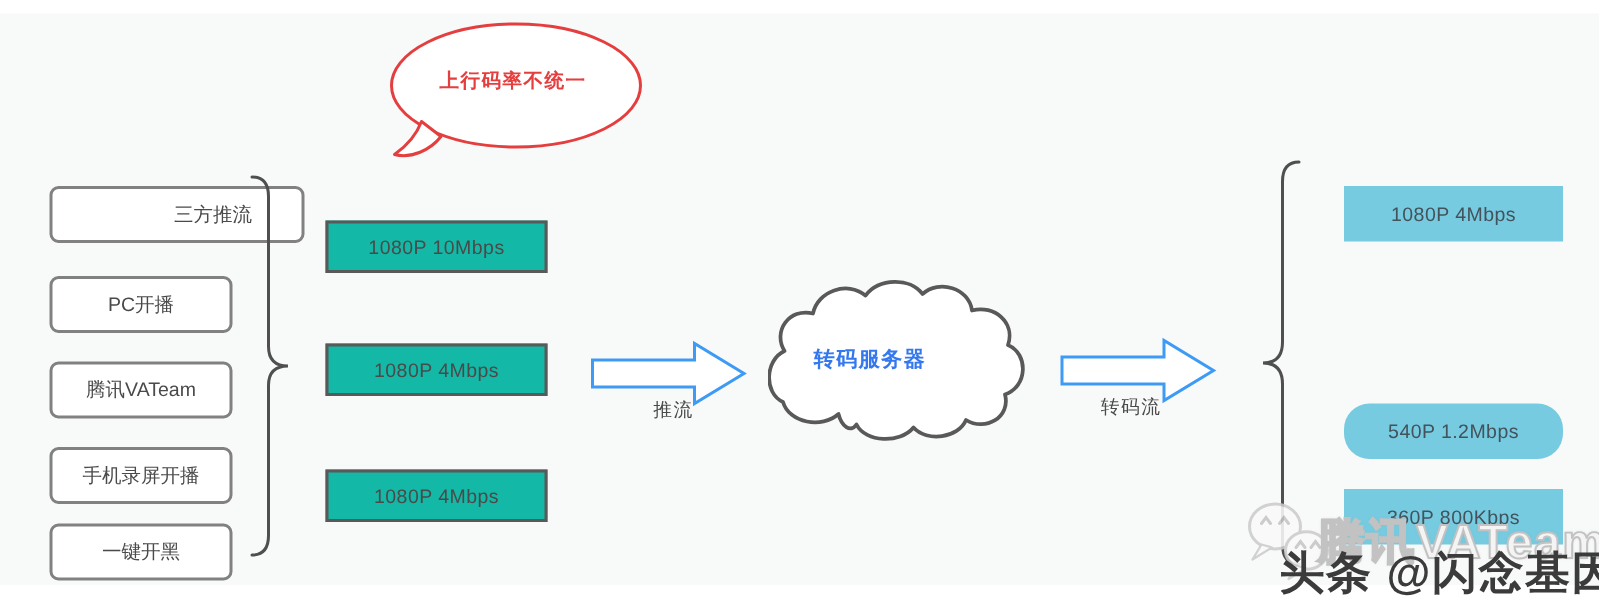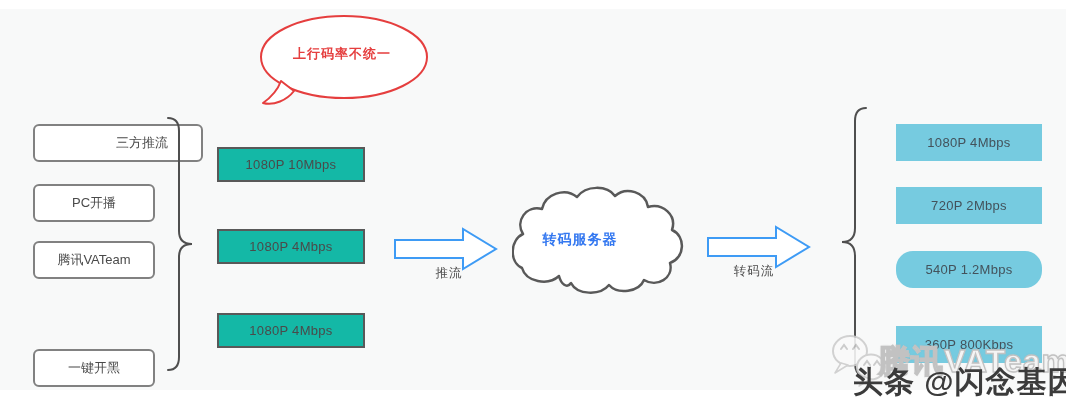--- a/index.html
+++ b/index.html
@@ -68,20 +68,21 @@
 
   <svg class="abs" style="left:256px;top:13px;" width="172" height="96" viewBox="0 0 172 96">
     <ellipse cx="88" cy="44" rx="83" ry="41" fill="#ffffff" stroke-width="2" stroke="#e53e3e"></ellipse>
     <path d="M 38,78 C 31,87 18,93 7,90 C 17,83 22,76 25,68 Z" fill="#ffffff" stroke-width="2" stroke-linejoin="round" stroke="#e53e3e"></path>
   </svg>
   <div class="bubble-text abs" style="left:256px;top:13px;">上行码率不统一</div>
 
   <div class="src-box abs" style="left:33px;top:124px;padding-left:48px;">三方推流</div>
   <div class="src-box abs" style="left:33px;top:184px;">PC开播</div>
   <div class="src-box abs" style="left:33px;top:241px;">腾讯VATeam</div>
+  <div class="src-box abs" style="left:33px;top:298px;">手机录屏开播</div>
   <div class="src-box abs" style="left:33px;top:349px;">一键开黑</div>
 
   <svg class="abs" style="left:166px;top:116px;" width="30" height="256" viewBox="0 0 30 256">
     <path d="M2,2 Q13,2 13,15 L13,115 Q13,128 26,128 Q13,128 13,141 L13,241 Q13,254 2,254" fill="none" stroke="#4f4f4f" stroke-width="2" stroke-linecap="round"></path>
   </svg>
 
   <div class="mid-box abs" style="left:217px;top:147px;">1080P 10Mbps</div>
   <div class="mid-box abs" style="left:217px;top:229px;">1080P 4Mbps</div>
   <div class="mid-box abs" style="left:217px;top:313px;">1080P 4Mbps</div>
 
@@ -110,22 +111,21 @@
   <svg class="abs" style="left:706px;top:224px;" width="106" height="46" viewBox="0 0 106 46">
     <polygon points="2,14 70,14 70,3 103,23 70,43 70,32 2,32" fill="#ffffff" stroke-width="2" stroke="#3e9bf5"></polygon>
   </svg>
   <div class="arrow-label abs" style="left:718px;top:239px;width:72px;">转码流</div>
 
   <svg class="abs" style="left:838px;top:106px;" width="30" height="272" viewBox="0 0 30 272">
     <path d="M28,2 Q17,2 17,15 L17,122 Q17,136 4,136 Q17,136 17,150 L17,257 Q17,270 28,270" fill="none" stroke="#4f4f4f" stroke-width="2" stroke-linecap="round"></path>
   </svg>
 
   <div class="out-box abs" style="left:896px;top:124px;">1080P 4Mbps</div>
-  <div class="out-box abs" style="left:896px;top:187px;">720P 2Mbps</div>
-  <div class="out-box abs" style="left:896px;top:251px;border-radius:17px;">540P 1.2Mbps</div>
+  <div class="out-box abs" style="left:896px;top:269px;border-radius:17px;">540P 1.2Mbps</div>
   <div class="out-box abs" style="left:896px;top:326px;">360P 800Kbps</div>
 
   <svg class="abs" style="left:826px;top:330px;opacity:.88;" width="66" height="64" viewBox="0 0 66 64">
     <ellipse cx="24" cy="21" rx="17" ry="15" fill="#fafafa" stroke="#cccccc" stroke-width="2"></ellipse>
     <path d="M15,33 L9,43 L22,35 Z" fill="#fafafa" stroke="#cccccc" stroke-width="1.5" stroke-linejoin="round"></path>
     <polyline points="15,19 18,15 21,19" fill="none" stroke="#c6c6c6" stroke-width="2" stroke-linecap="round"></polyline>
     <polyline points="27,19 30,15 33,19" fill="none" stroke="#c6c6c6" stroke-width="2" stroke-linecap="round"></polyline>
     <ellipse cx="45" cy="37" rx="14" ry="12.5" fill="#fafafa" stroke="#cccccc" stroke-width="2"></ellipse>
     <path d="M38,47 L33,56 L45,49 Z" fill="#fafafa" stroke="#cccccc" stroke-width="1.5" stroke-linejoin="round"></path>
     <polyline points="38,35 41,31 44,35" fill="none" stroke="#c6c6c6" stroke-width="2" stroke-linecap="round"></polyline>

